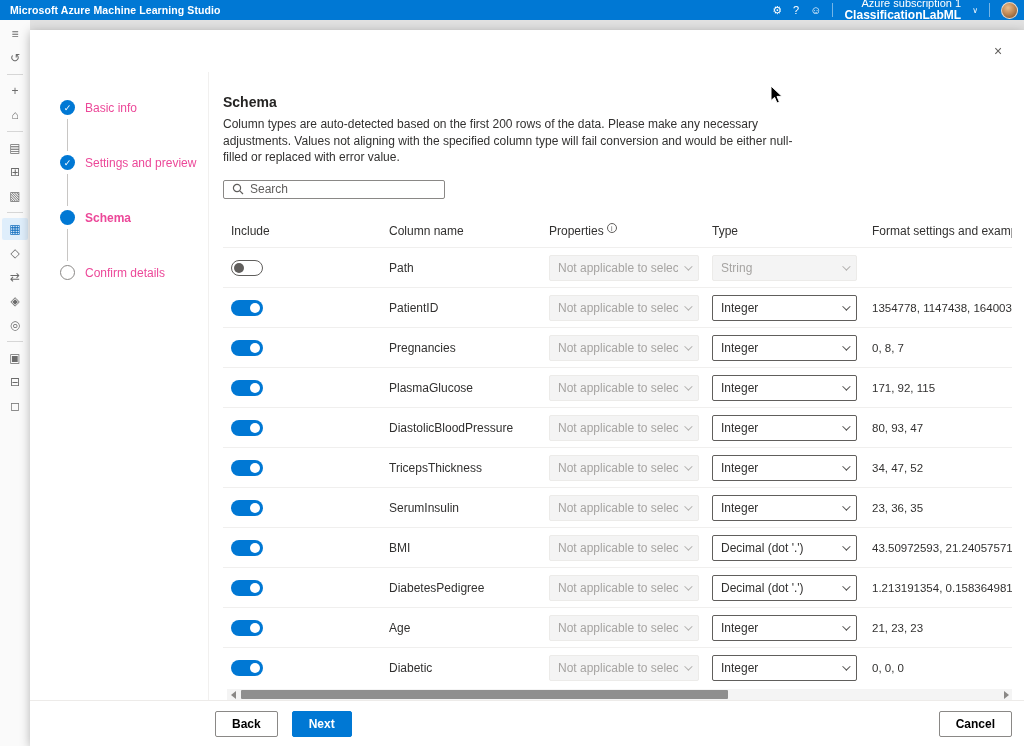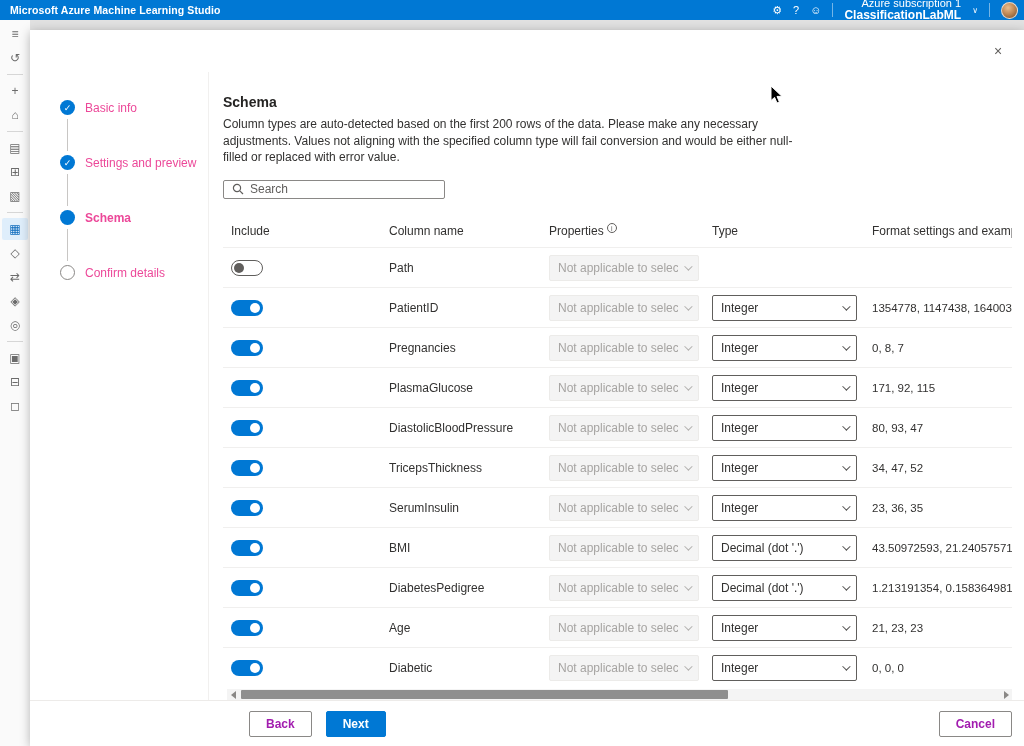--- a/index.html
+++ b/index.html
@@ -146,21 +146,21 @@
   
   .modal-footer {
     flex: none; height: 46px; border-top: 1px solid #edebe9;
     display: flex; align-items: center; gap: 14px; padding: 0 12px 0 185px;
   }
   .btn {
     height: 26px; padding: 0 16px; border-radius: 2px;
     display: inline-flex; align-items: center; justify-content: center;
     font-size: 12px; font-weight: 600; font-family: inherit; cursor: pointer;
   }
-  .btn-secondary { background: #fff; border: 1px solid #8a8886; color: #a21caf; margin-left: 34px; }
+  .btn-secondary { background: #fff; border: 1px solid #8a8886; color: #000000; }
   .btn-primary { background: #0078d4; border: 1px solid #0078d4; color: #fff; }
   .btn-cancel { margin-left: auto; padding-left: 16px; }
 
   .cursor { position: absolute; left: 770px; top: 85px; z-index: 50; pointer-events: none; }
 </style>
 </head>
 <body>
 
 <div class="topbar">
   <span class="topbar-title">Microsoft Azure Machine Learning Studio</span>
@@ -264,20 +264,26 @@
                       <div class="knob"></div>
                     </div>
     </div>
     <div class="cell name-cell">Path</div>
     <div class="cell">
       <div class="dd dd-props disabled">
         <span class="dd-text">Not applicable to selecte...</span>
         <span class="chev"></span>
       </div>
     </div>
+    <div class="cell">
+      <div class="dd dd-type disabled">
+        <span class="dd-text">String</span>
+        <span class="chev"></span>
+      </div>
+    </div>
     <div class="cell example-cell"></div>
   </div>
 
   <div class="trow">
     <div class="cell">
       <div class="toggle on">
                       <div class="knob"></div>
                     </div>
     </div>
     <div class="cell name-cell">PatientID</div>

